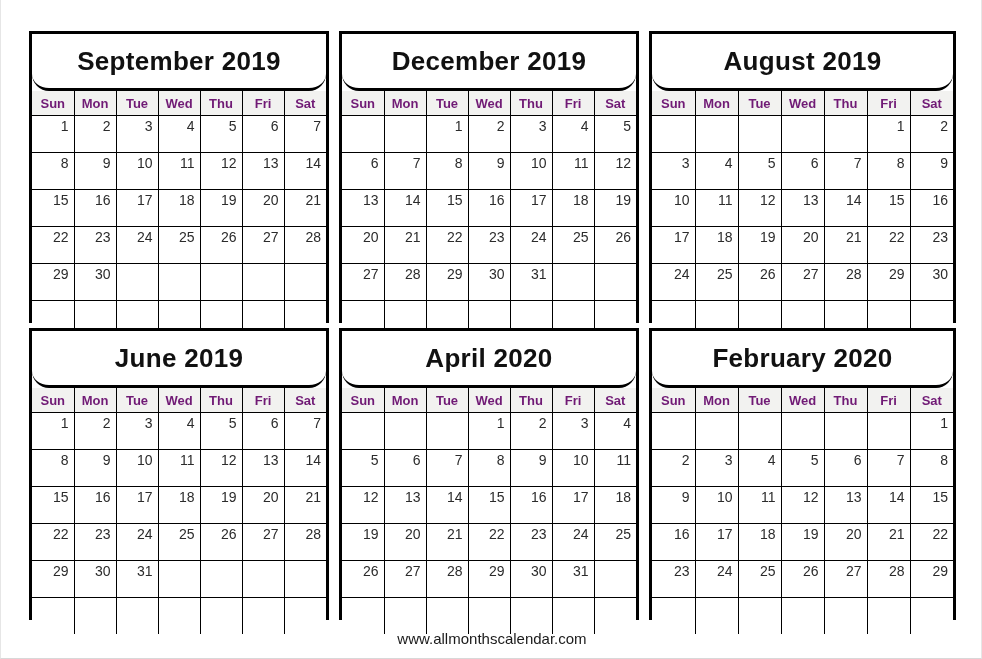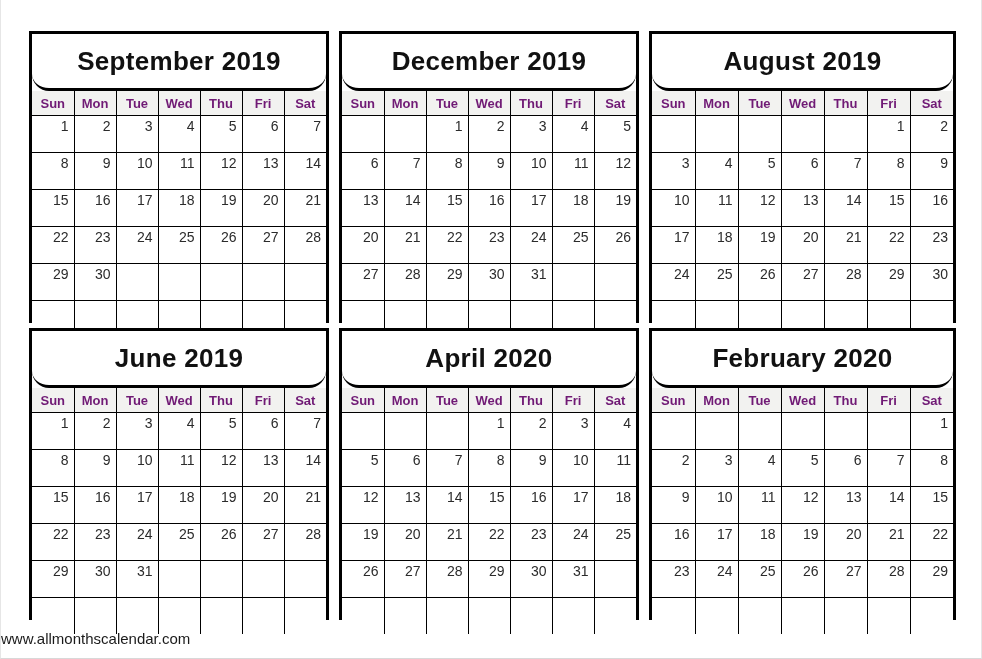--- a/index.html
+++ b/index.html
@@ -93,20 +93,21 @@
   table.month-table th:first-child,
   table.month-table td:first-child { border-left: 0; }
   table.month-table th:last-child,
   table.month-table td:last-child { border-right: 0; }
 
   #footer {
     position: absolute;
     left: 0;
     top: 630px;
     width: 982px;
+    text-align: center;
     font-size: 15px;
     color: #1a1a1a;
     font-family: "Liberation Sans", sans-serif;
   }
 </style>
 </head>
 <body>
 
 <div id="page">
 

